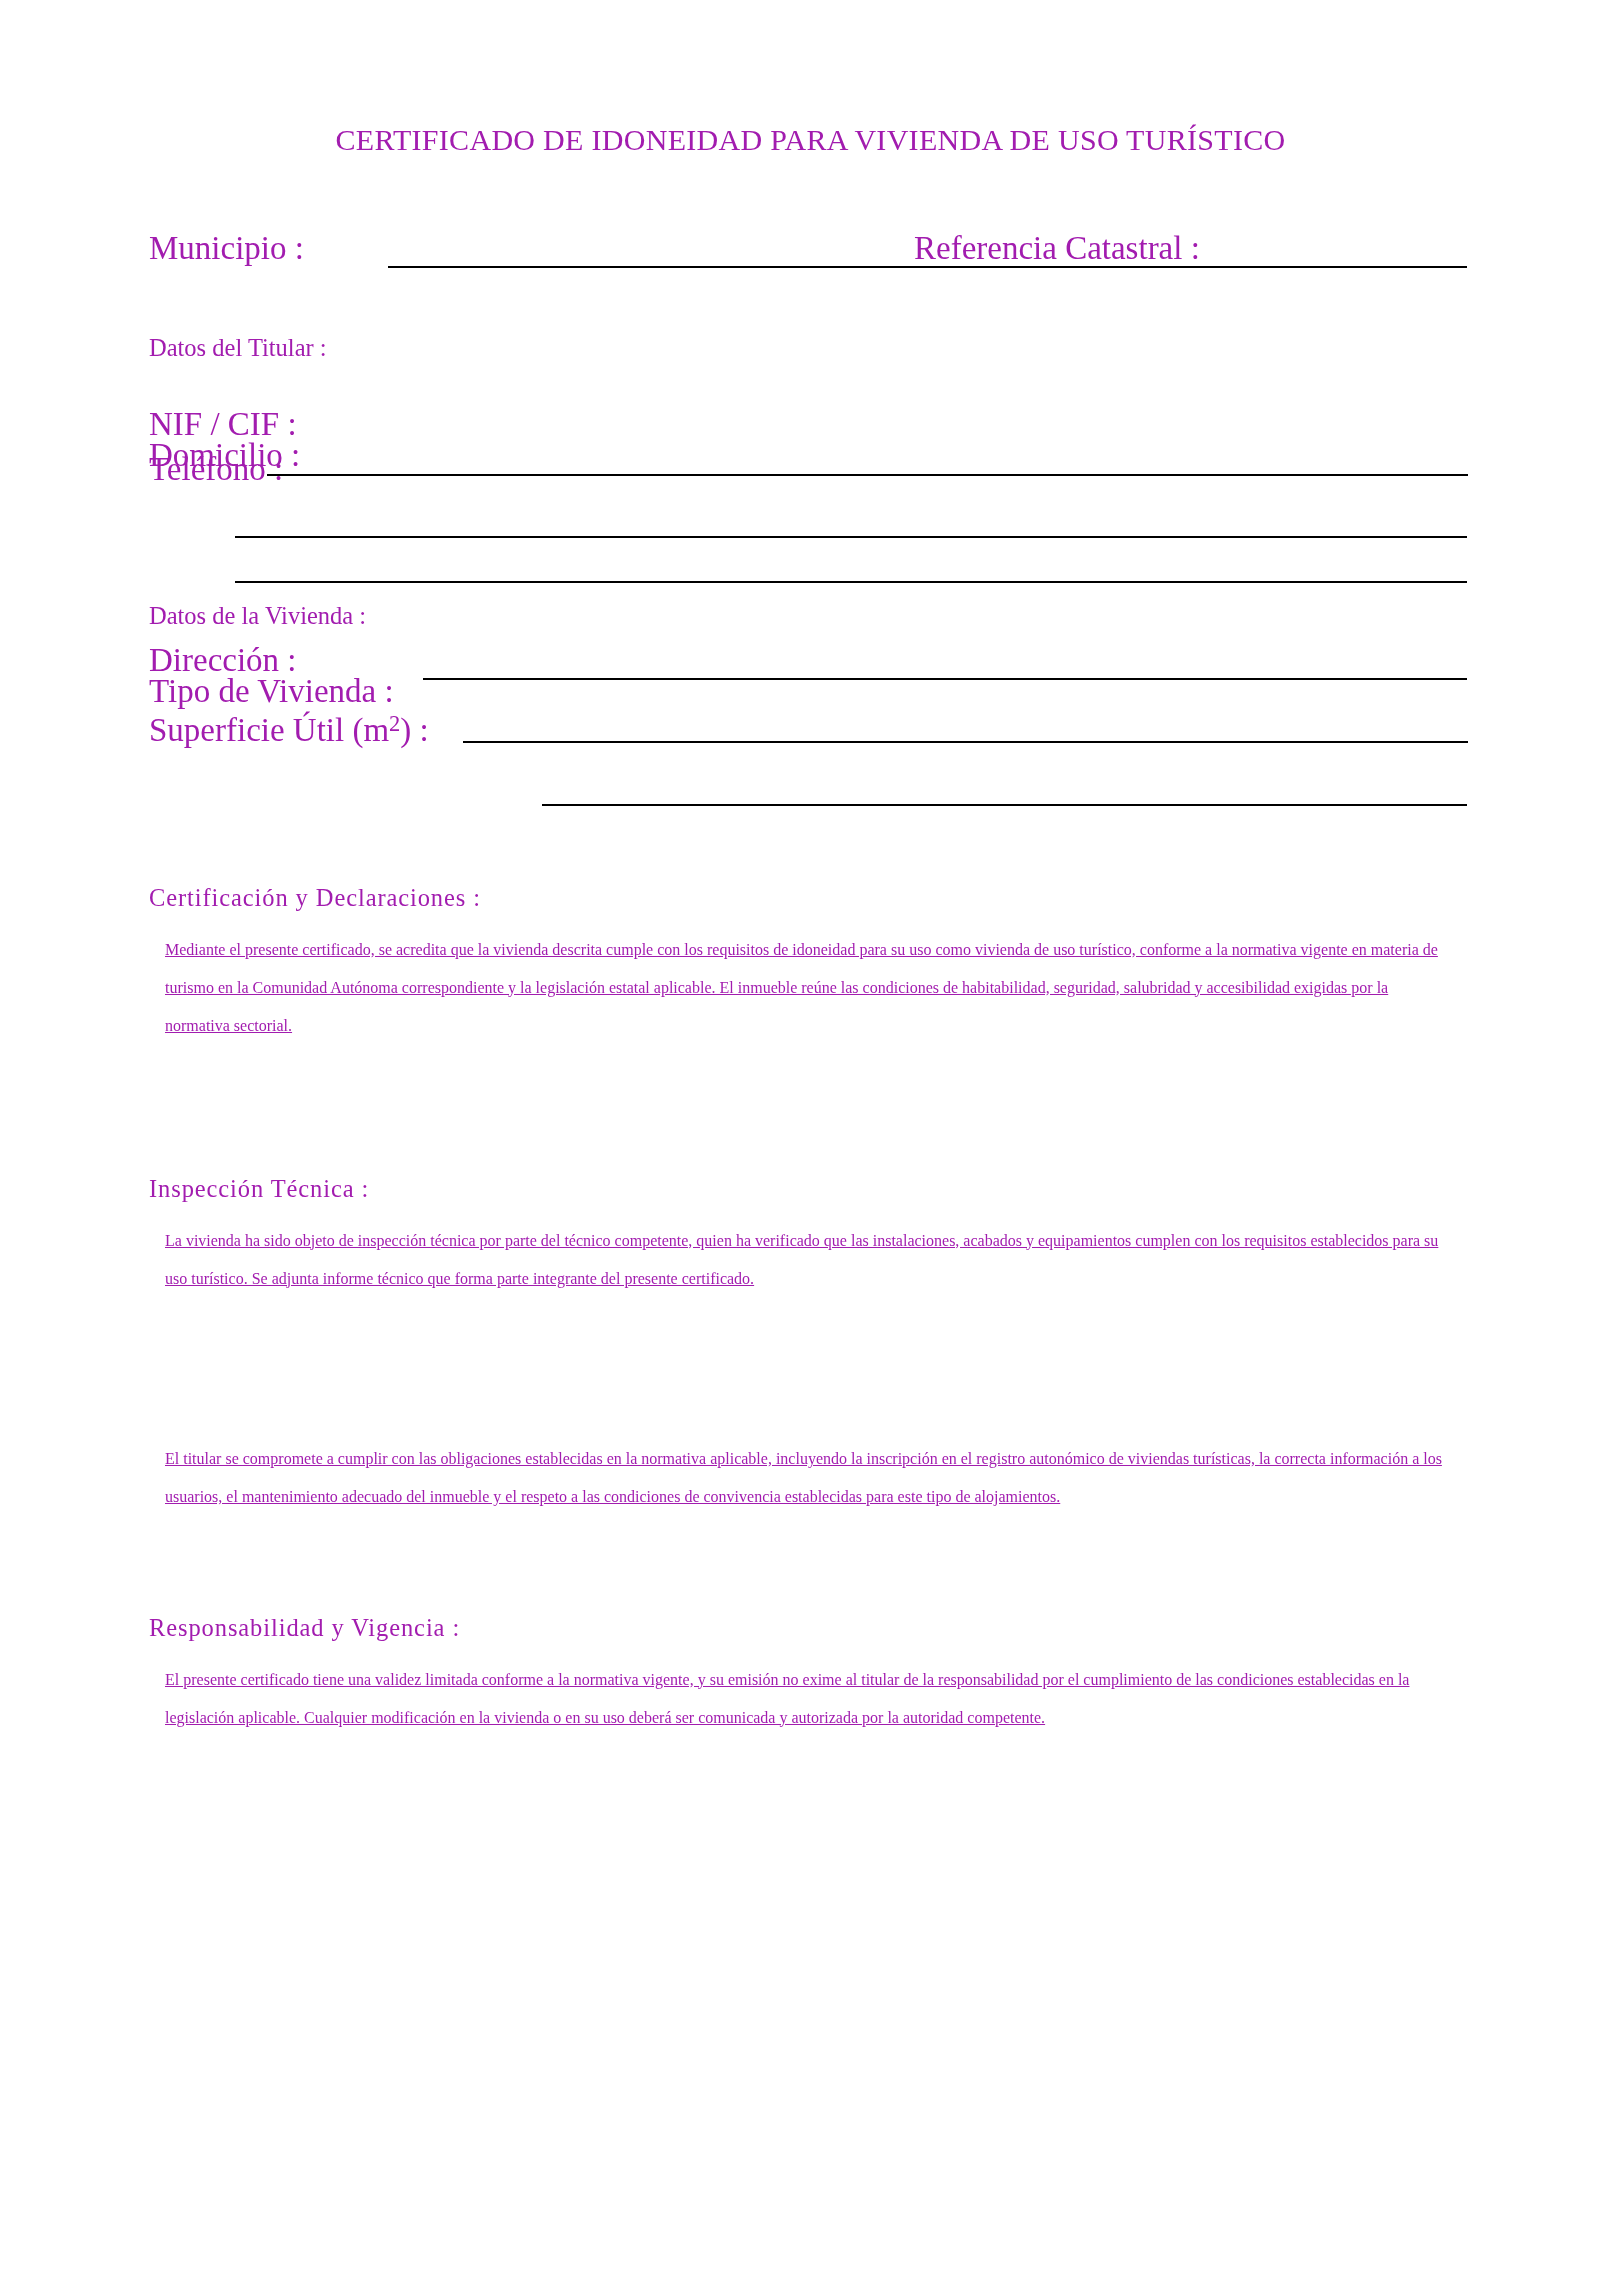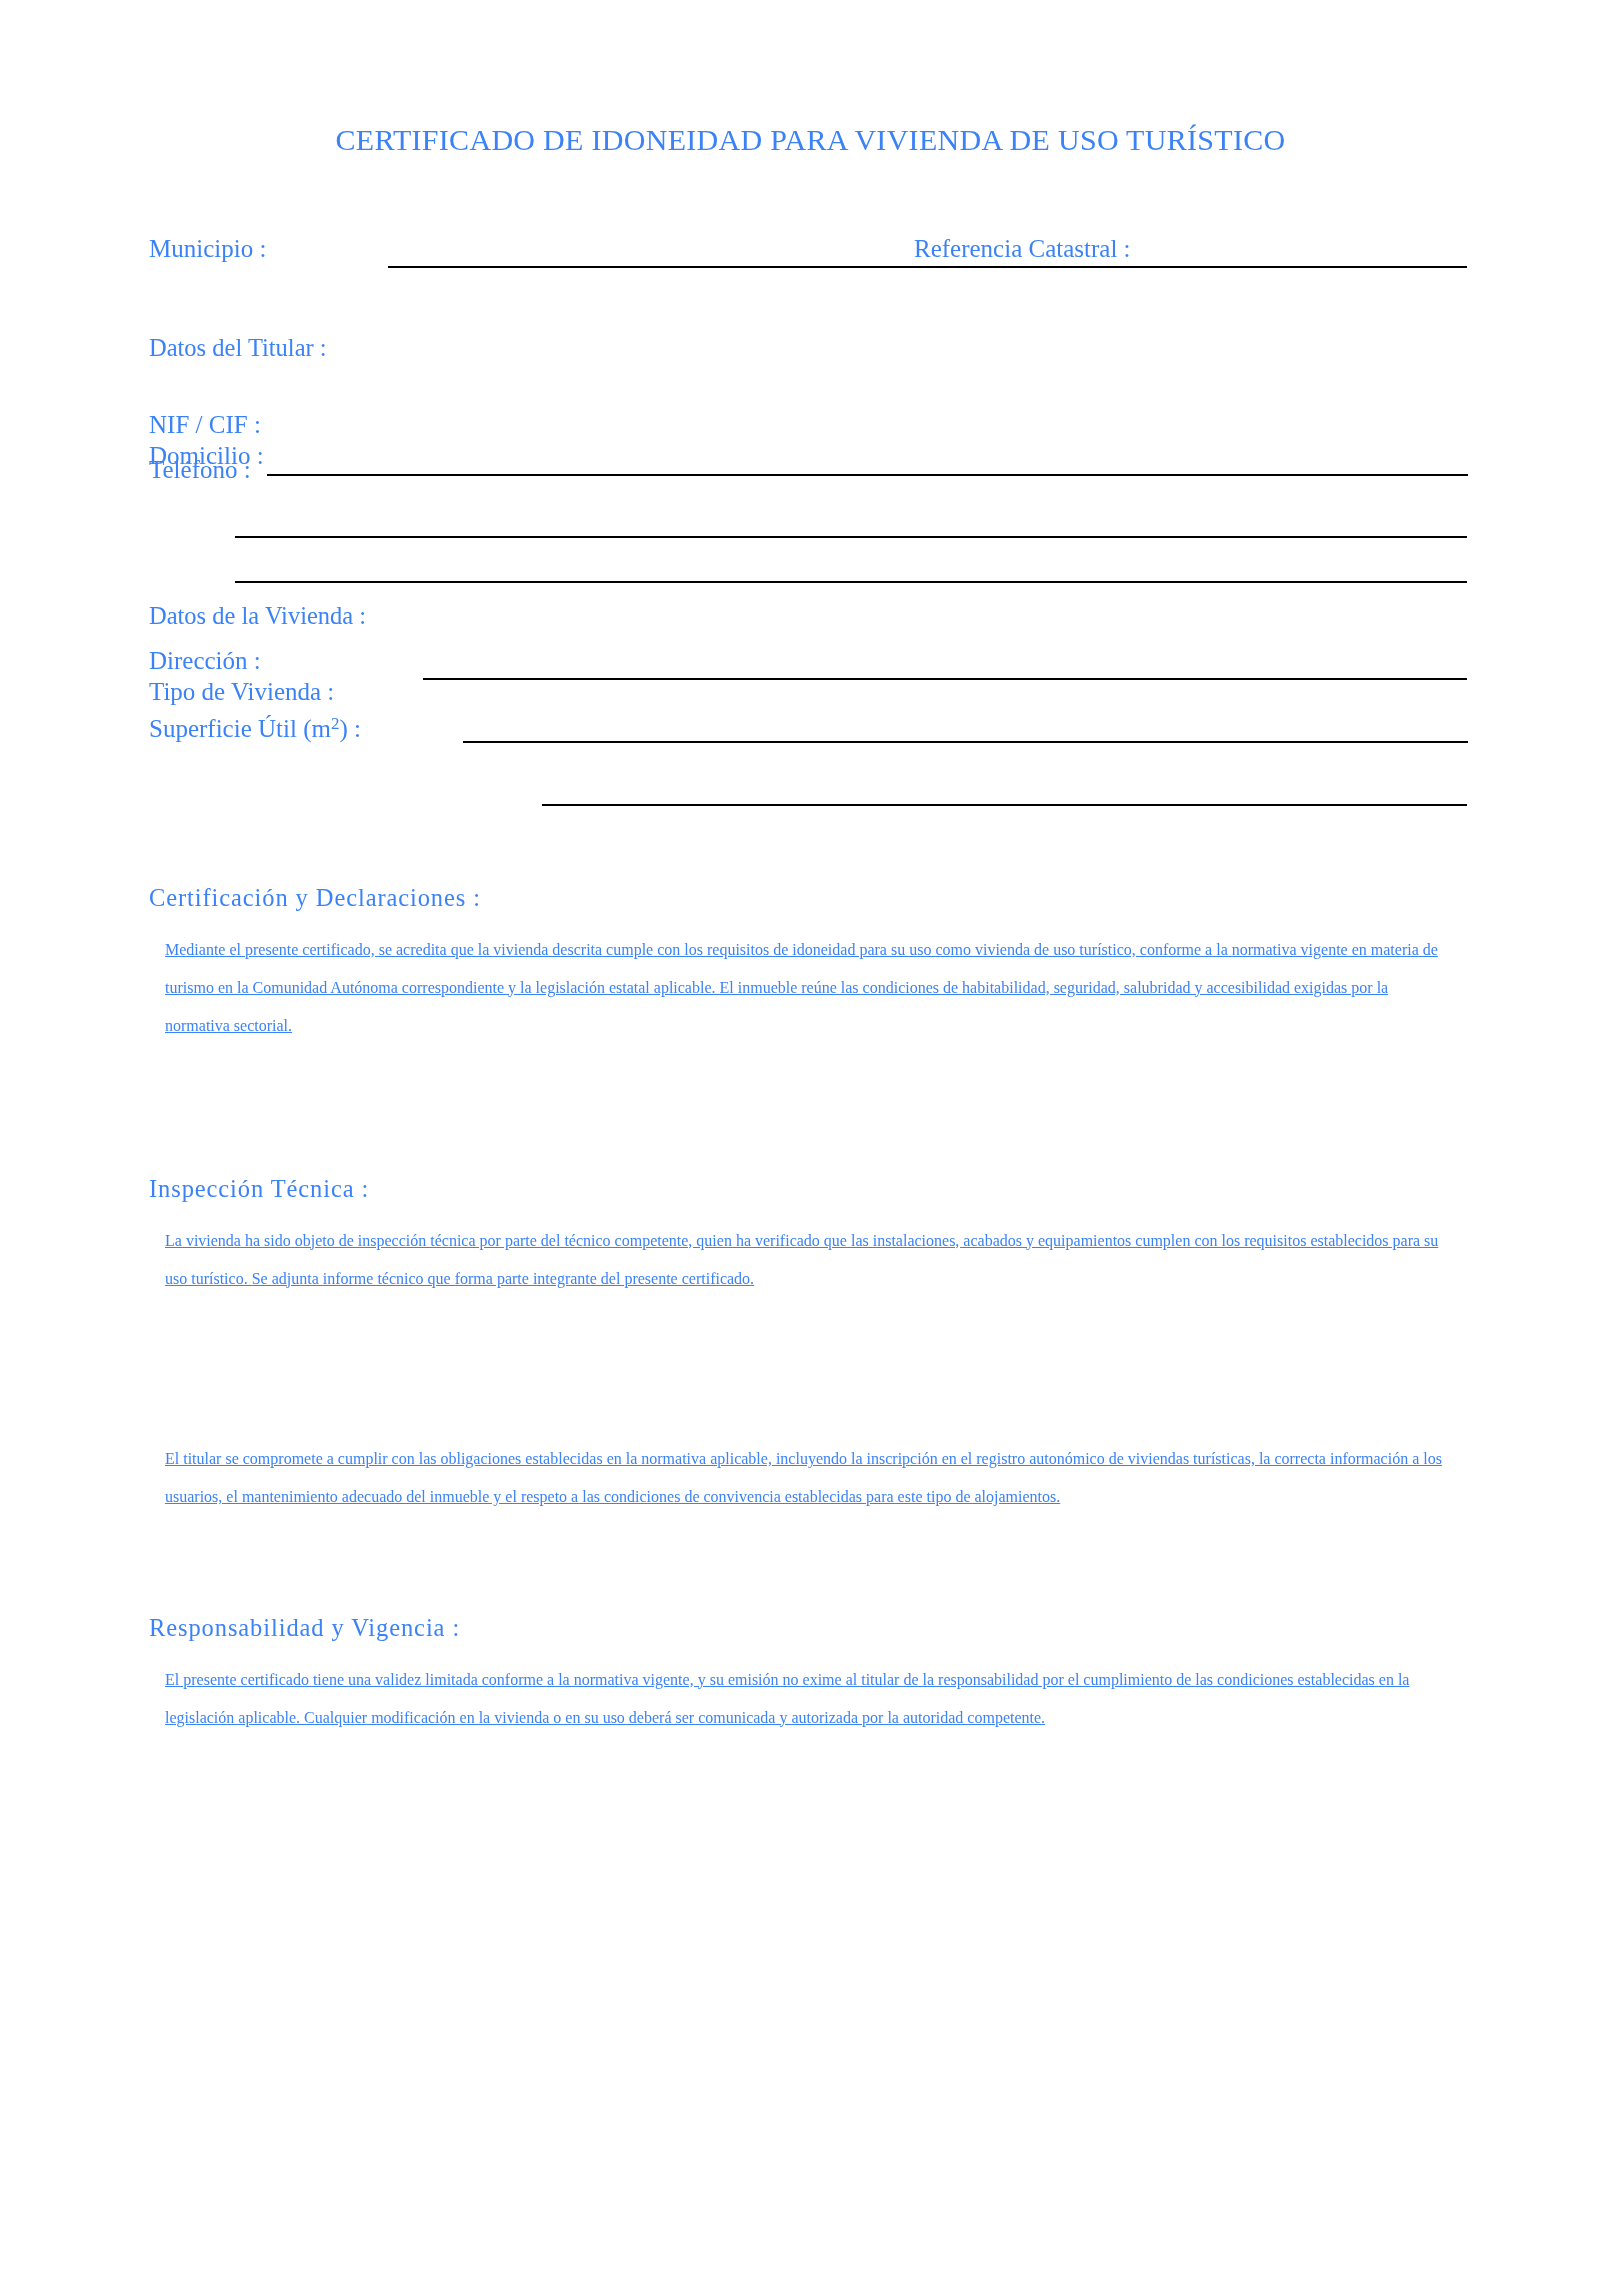--- a/index.html
+++ b/index.html
@@ -7,21 +7,21 @@
     margin: 0;
     padding: 0;
     background: #ffffff;
   }
 
   .page {
     position: relative;
     width: 1621px;
     height: 2293px;
     background: #ffffff;
-    color: #3b82f6;
+    color: #a21caf;
     font-family: "Liberation Serif", "DejaVu Serif", serif;
     overflow: hidden;
     box-sizing: border-box;
   }
 
   
   .doc-title {
     position: absolute;
     top: 120px;
     left: 0;
@@ -37,21 +37,21 @@
   .form-row {
     position: absolute;
     left: 149px;
     height: 43px;
   }
 
   .form-label {
     position: absolute;
     left: 0;
     top: 0;
-    font-size: 25px;
+    font-size: 33px;
     line-height: 31px;
     white-space: nowrap;
   }
 
   .form-label.secondary {
     left: 765px;
   }
 
   .rule {
     position: absolute;

